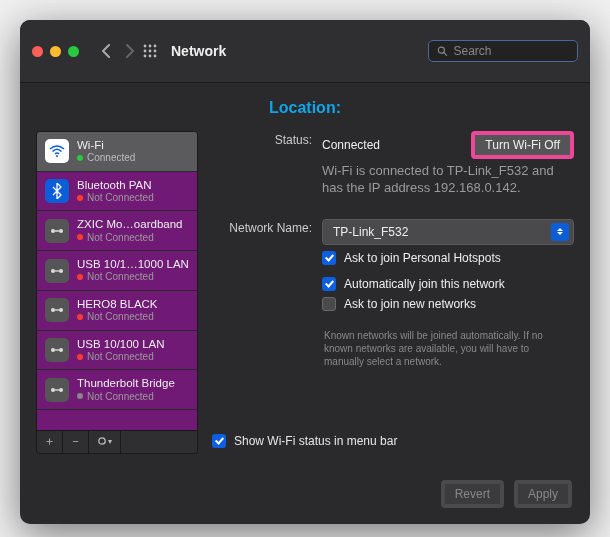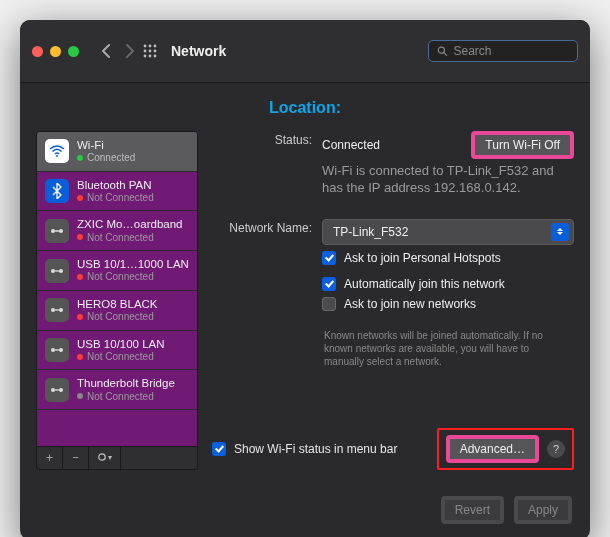--- a/index.html
+++ b/index.html
@@ -290,24 +290,20 @@
           </div>
         </div>
       </div>
       <div class="subdesc">Known networks will be joined automatically. If no known networks are available, you will have to manually select a network.</div>
 
       <div class="bottomrow">
         <div class="checkbox-row">
           <span class="chk on"></span>
           <span>Show Wi-Fi status in menu bar</span>
         </div>
-        <div class="advanced-wrap">
-          <span class="btn">Advanced…</span>
-          <span class="helpbtn">?</span>
-        </div>
       </div>
 
     </div>
   </div>
 
   <div class="footer">
     <span class="btn">Revert</span>
     <span class="btn">Apply</span>
   </div>
 

